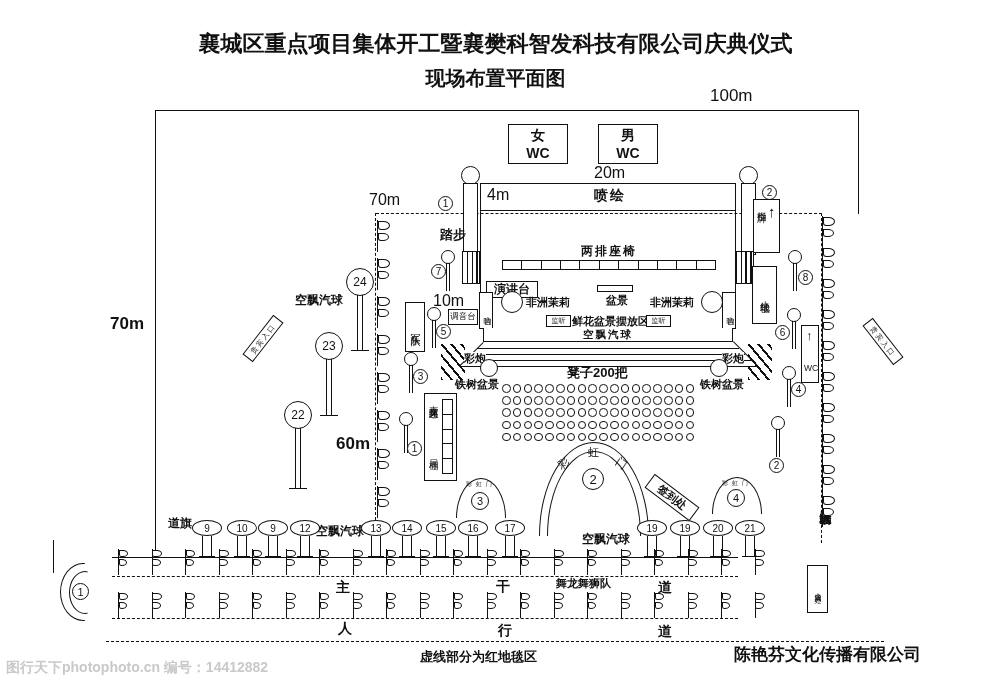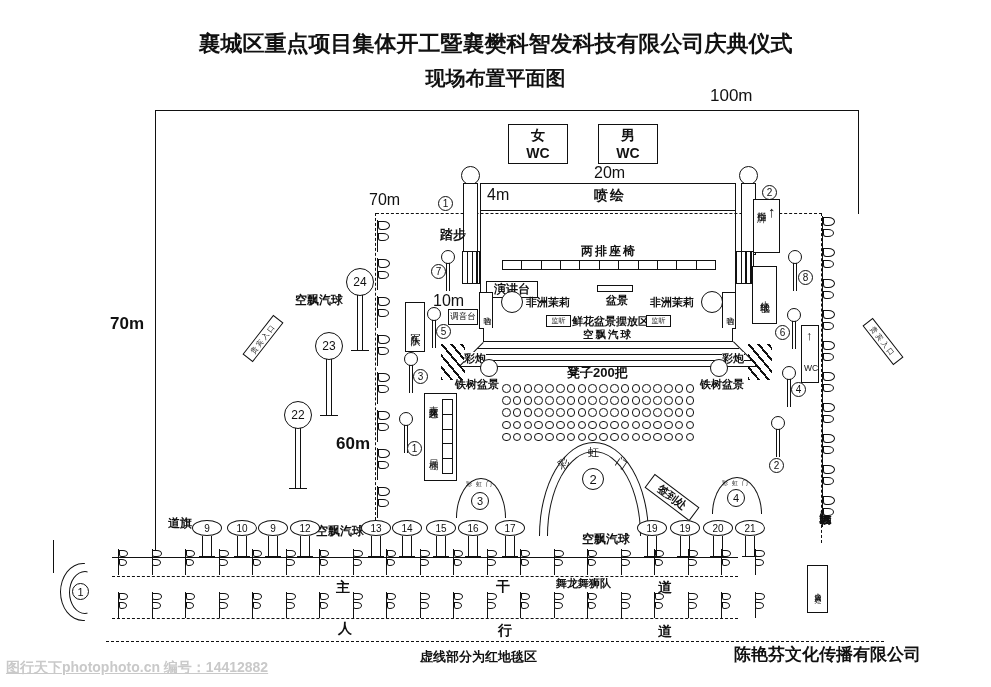--- a/index.html
+++ b/index.html
@@ -26,21 +26,21 @@
         background:repeating-linear-gradient(90deg,#fff 0 3.6px,#111 3.6px 4.9px);}
   .chairs{position:absolute;display:flex;border:1.3px solid #111;background:#fff;box-sizing:border-box;}
   .chairs i{flex:1;border-right:1.3px solid #111;}
   .chairs i:last-child{border-right:none;}
   .cells{position:absolute;border:1.2px solid #111;box-sizing:border-box;display:flex;flex-direction:column;}
   .cells i{flex:1;border-bottom:1.2px solid #111;}
   .cells i:last-child{border-bottom:none;}
   .fban{position:absolute;border:1.1px solid #111;background:#fff;
         border-radius:0 70% 70% 35%/0 60% 60% 40%;box-sizing:border-box;}
   .rot{transform-origin:center center;}
-  .wm{color:#c9c9c9;font-weight:bold;text-decoration:underline;}
+  .wm{color:#c9c9c9;font-weight:bold;}
 </style>
 </head>
 <body>
 
 <div id="plan">
 
   <div class="t" style="left:0;top:67px;width:991px;text-align:center;font-size:20px;font-weight:bold;">现场布置平面图</div>
   <div class="t" style="left:0;top:32px;width:991px;text-align:center;font-size:22px;font-weight:bold;">襄城区重点项目集体开工暨襄樊科智发科技有限公司庆典仪式</div>
   <div class="t" style="left:710px;top:86px;font-size:17px;">100m</div>
   <div class="t" style="left:110px;top:314px;font-size:17px;font-weight:bold;">70m</div>

